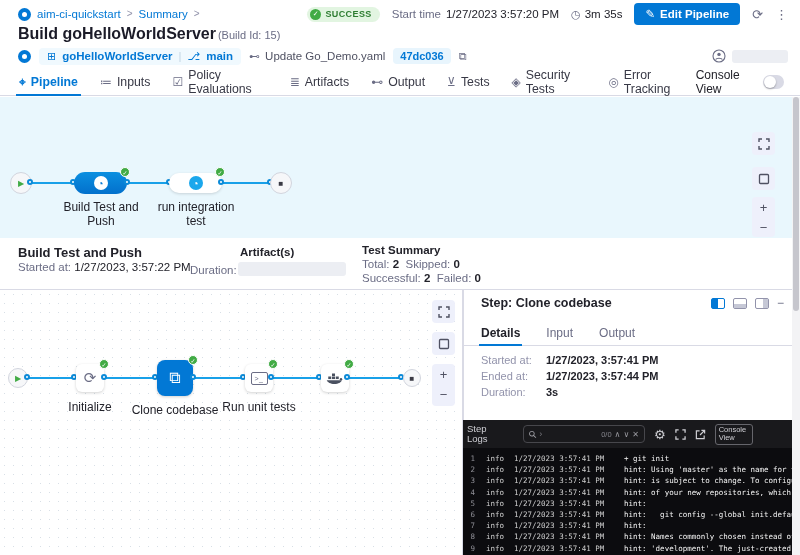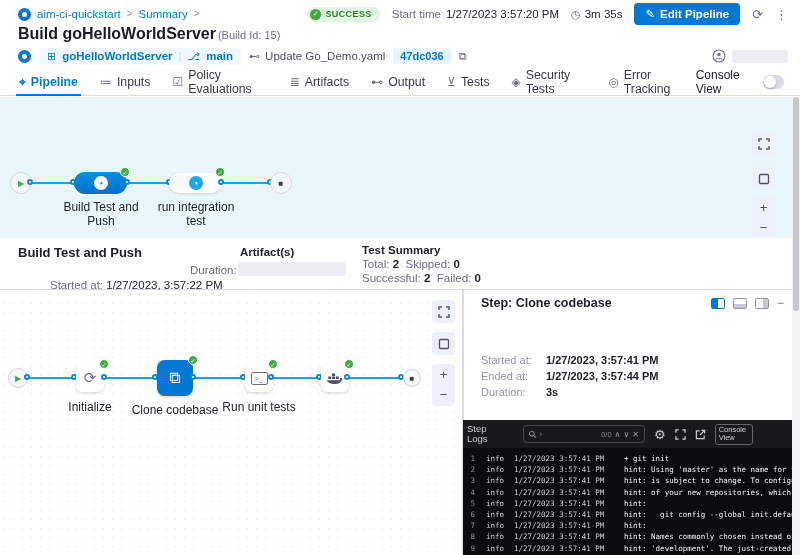--- a/index.html
+++ b/index.html
@@ -268,21 +268,21 @@
         </svg>
     </div>
     <div class="cv-zoom" style="left:752px;top:100px;height:40px;">
       <span>+</span>
       <span>−</span>
     </div>
   </div>
 
   <div class="stage-summary">
     <div class="ss-title">Build Test and Push</div>
-    <div class="ss-kv" style="position:absolute;left:18px;top:41px;margin-left:32px;">
+    <div class="ss-kv" style="position:absolute;left:18px;top:23px;">
       <span>Started at:</span> <b>1/27/2023, 3:57:22 PM</b>
     </div>
     <div class="ss-kv" style="position:absolute;left:190px;top:26px;">
       <span>Duration:</span> <b>3m 8s</b>
     </div>
     <div style="position:absolute;left:240px;top:8px;font-weight:bold;">Artifact(s)</div>
     <span class="blurbox" style="position:absolute;left:238px;top:24px;width:108px;height:14px;"></span>
     <div style="position:absolute;left:362px;top:6px;font-weight:bold;">Test Summary</div>
     <div class="ss-kv" style="position:absolute;left:362px;top:20px;">
       <span>Total:</span> <strong>2</strong>&nbsp;
@@ -363,20 +363,25 @@
   <div class="step-panel">
     <div class="sp-head">
       <span class="sp-title">Step: Clone codebase</span>
       <span class="sp-icons">
         <span class="lay l1"></span>
         <span class="lay l2"></span>
         <span class="lay l3"></span>
         <span class="sp-min">−</span>
       </span>
     </div>
+    <div class="sp-tabs">
+      <span class="sp-tab active">Details</span>
+      <span class="sp-tab">Input</span>
+      <span class="sp-tab">Output</span>
+    </div>
     <div class="sp-rows">
       <div class="sp-row">
           <span class="k">Started at:</span>
           <span class="v">1/27/2023, 3:57:41 PM</span>
         </div>
       <div class="sp-row">
           <span class="k">Ended at:</span>
           <span class="v">1/27/2023, 3:57:44 PM</span>
         </div>
       <div class="sp-row">

